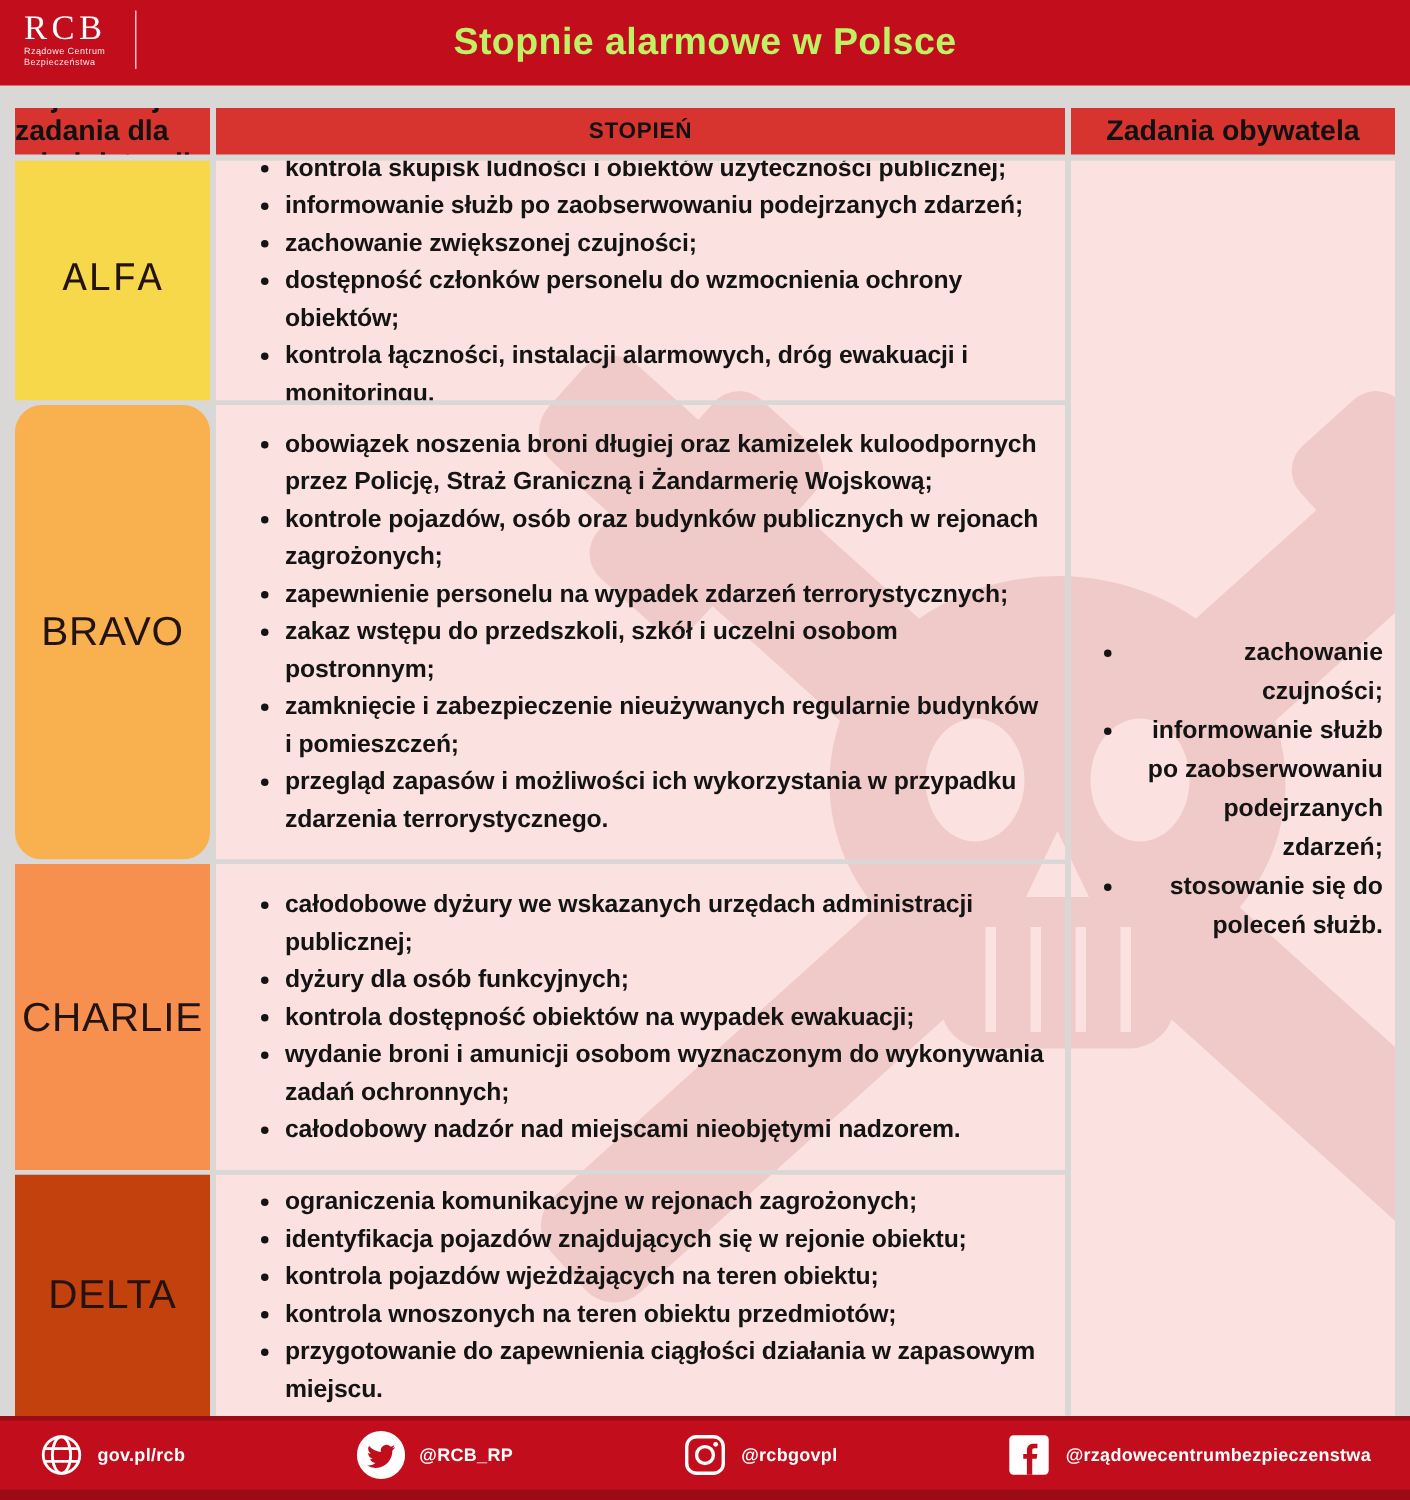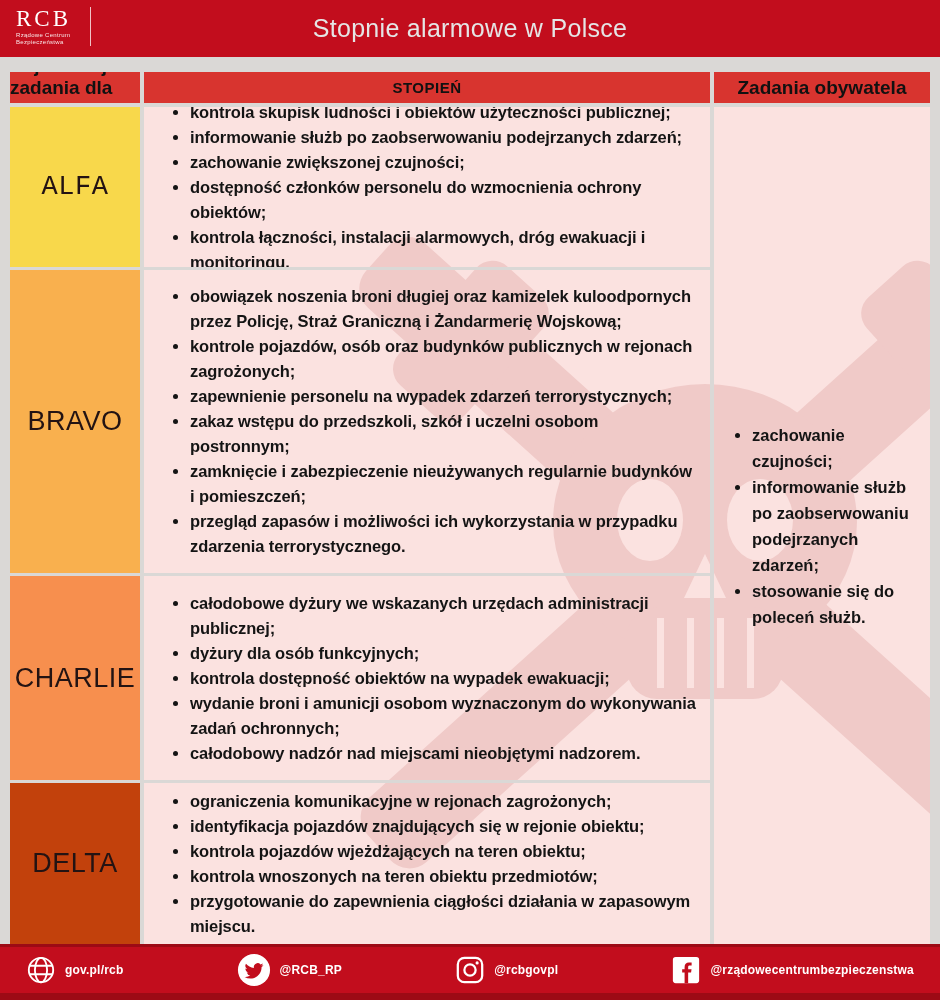--- a/index.html
+++ b/index.html
@@ -22,21 +22,21 @@
     border-right:1px solid rgba(255,255,255,.75);
   }
   .logo-acronym {
     font-family:"Liberation Serif", serif;
     font-size:23px; letter-spacing:3px; line-height:1; display:block;
   }
   .logo-caption {
     display:block; font-size:6px; line-height:1.15; width:62px;
     opacity:.9; letter-spacing:.3px; margin-top:2px;
   }
-  .page-title { color:#e5e5e5; font-size:25px; font-weight:400; letter-spacing:.3px; }
+  .page-title { color:#bef264; font-size:25px; font-weight:700; letter-spacing:.3px; }
 
   
   .table-wrap { margin:15px 10px 0 10px; }
   .head-row {
     display:grid; grid-template-columns:130px 566px 216px;
     column-gap:4px; height:31px; margin-bottom:4px;
   }
   .head-cell {
     background:#d8342f; color:#111;
     display:flex; align-items:center; justify-content:center;
@@ -67,21 +67,21 @@
     letter-spacing:-0.1px;
   }
   .citizen-cell {
     grid-column:3; grid-row:1 / span 4;
     background:#fbe2e0;
     display:flex; align-items:center; overflow:hidden;
     padding:6px 8px 6px 12px;
   }
   .citizen-list {
     list-style:disc; padding-left:26px; position:relative; z-index:2;
-    font-size:16.5px; font-weight:600; line-height:26px; color:#141414;
+    font-size:16.5px; font-weight:600; line-height:26px; color:#141414;text-align:right;
   }
   
   .watermark { position:absolute; left:295px; top:115px; z-index:1; pointer-events:none; }
   
   .stripe { position:absolute; background:#dad8d6; z-index:3; pointer-events:none; }
   .stripe.v1 { left:130px; top:0; width:4px; height:837px; }
   .stripe.v2 { left:700px; top:0; width:4px; height:837px; }
   .stripe.h  { left:0; width:700px; height:3px; }
   .stripe.h1 { top:160px; } .stripe.h2 { top:466px; } .stripe.h3 { top:673px; }
 
@@ -160,21 +160,21 @@
       </div>
       <div class="admin-cell" style="grid-area: 1 / 2;">
         <ul class="task-list">
           <li>kontrola skupisk ludności i obiektów użyteczności publicznej;</li>
           <li>informowanie służb po zaobserwowaniu podejrzanych zdarzeń;</li>
           <li>zachowanie zwiększonej czujności;</li>
           <li>dostępność członków personelu do wzmocnienia ochrony obiektów;</li>
           <li>kontrola łączności, instalacji alarmowych, dróg ewakuacji i monitoringu.</li>
         </ul>
       </div>
-      <div class="level-cell" style="grid-area: 2 / 1; background: rgb(249, 176, 78);">
+      <div class="level-cell" style="grid-area: 2 / 1; background: rgb(249, 176, 78); border-radius: 18px;">
         <span>BRAVO</span>
       </div>
       <div class="admin-cell" style="grid-area: 2 / 2;">
         <ul class="task-list">
           <li>obowiązek noszenia broni długiej oraz kamizelek kuloodpornych przez Policję, Straż Graniczną i Żandarmerię Wojskową;</li>
           <li>kontrole pojazdów, osób oraz budynków publicznych w rejonach zagrożonych;</li>
           <li>zapewnienie personelu na wypadek zdarzeń terrorystycznych;</li>
           <li>zakaz wstępu do przedszkoli, szkół i uczelni osobom postronnym;</li>
           <li>zamknięcie i zabezpieczenie nieużywanych regularnie budynków i pomieszczeń;</li>
           <li>przegląd zapasów i możliwości ich wykorzystania w przypadku zdarzenia terrorystycznego.</li>

